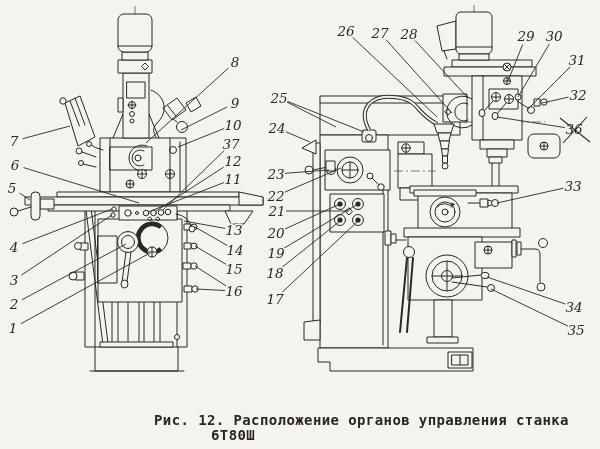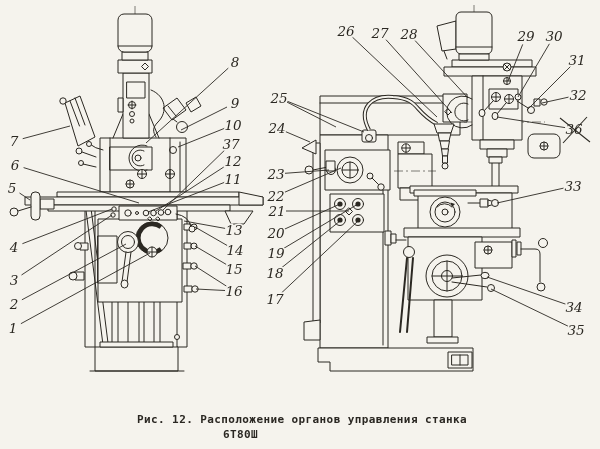--- a/index.html
+++ b/index.html
@@ -19,26 +19,26 @@
   svg .cl { stroke:var(--ink); stroke-width:0.7; fill:none; stroke-dasharray:9 3 2 3; opacity:.85; }
   svg .fill-ink { fill:var(--ink); stroke:none; }
   text.callout {
     font-family:"DejaVu Serif","Liberation Serif",serif;
     font-style:italic; font-size:13.5px; fill:var(--ink);
     text-anchor:middle; paint-order:stroke; stroke:var(--paper); stroke-width:3px;
   }
   line.leader { stroke:var(--ink); stroke-width:0.9; }
   line.strike { stroke:var(--ink); stroke-width:1.1; }
   .caption {
-    position:absolute; left:137px; top:413px;
+    position:absolute; left:154px; top:413px;
     font-family:"DejaVu Sans Mono","Liberation Mono",monospace;
-    font-size:11px; font-weight:bold; letter-spacing:0.4px;
+    font-size:14px; font-weight:bold; letter-spacing:0.4px;
     color:#2a2722; line-height:14px; white-space:nowrap;
   }
-  .caption .l2 { margin-left:86px; margin-top:1px; }
+  .caption .l2 { margin-left:57px; margin-top:1px; }
 </style>
 </head>
 <body>
 
 <div class="page">
 
   <svg class="drawing" width="600" height="449" viewBox="0 0 600 449">
 
     <g>
       <path class="cl" d="M135,6 V190"></path>

